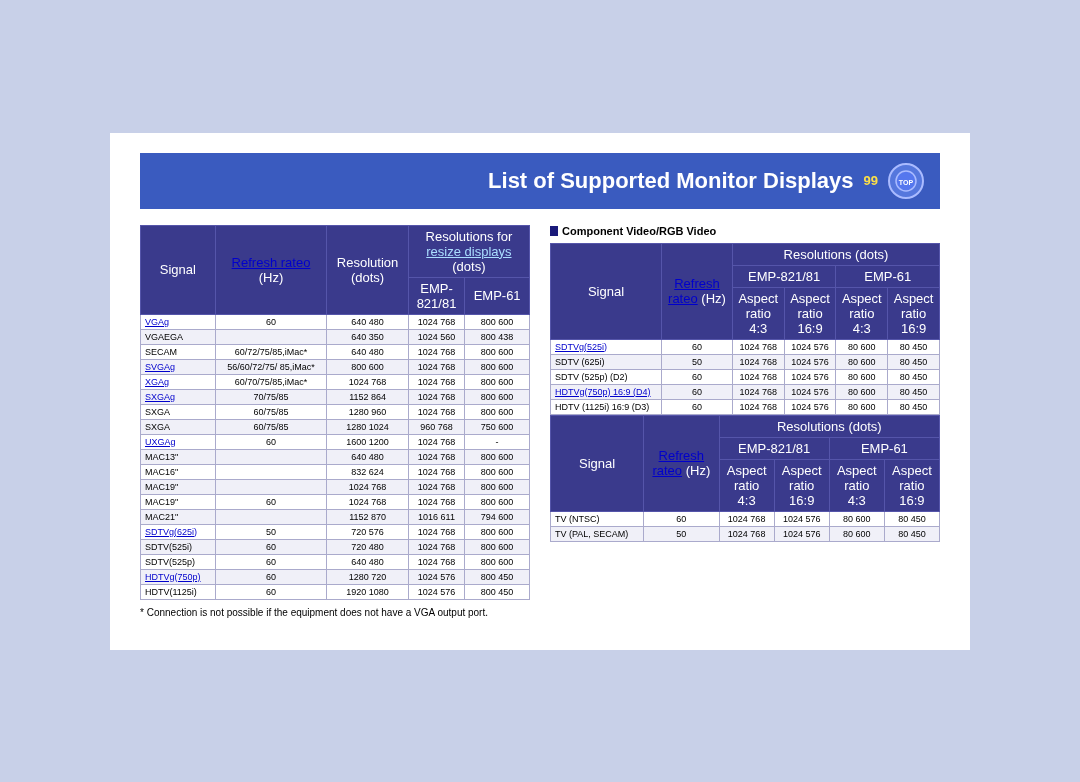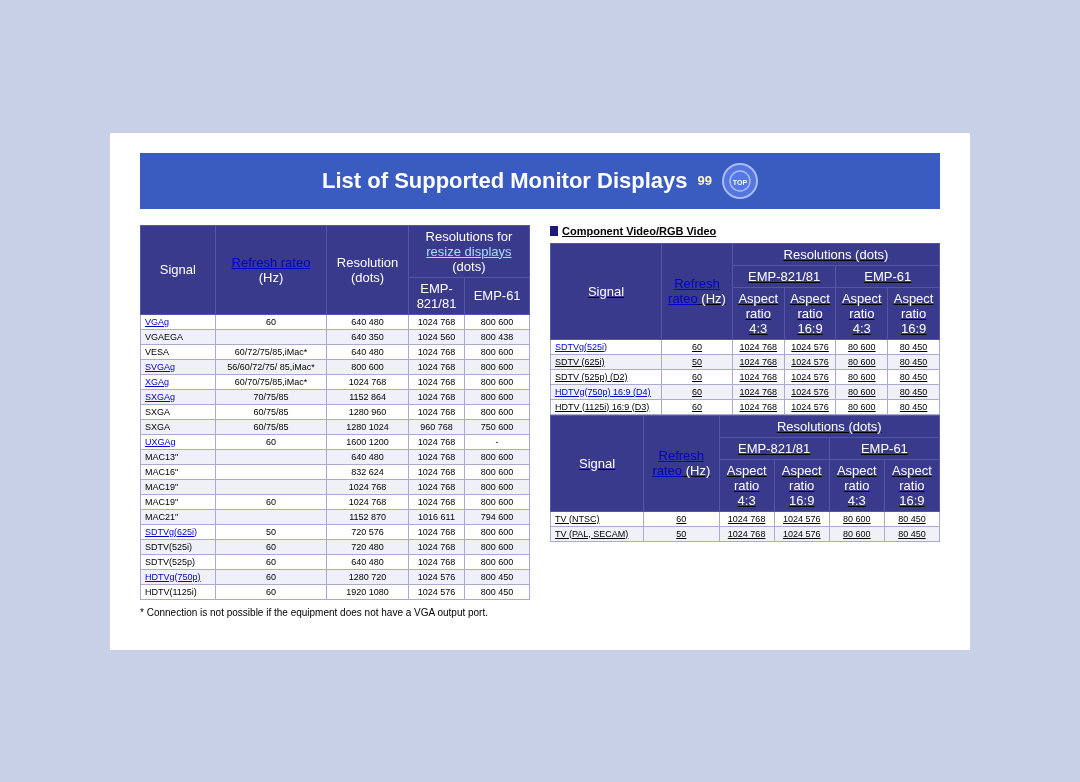--- a/index.html
+++ b/index.html
@@ -21,25 +21,25 @@
     }
     .page-header {
       background: #3a5bbf;
       color: white;
       font-size: 22px;
       font-weight: bold;
       padding: 10px 16px;
       margin-bottom: 16px;
       display: flex;
       align-items: center;
-      justify-content: center;
+      justify-content: flex-end;
     }
     .page-number {
       font-size: 13px;
-      color: #fef9c3;
+      color: #fde047;
       margin-left: 10px;
     }
     .top-icon {
       width: 36px;
       height: 36px;
       background: #5577dd;
       border-radius: 50%;
       display: flex;
       align-items: center;
       justify-content: center;
@@ -55,21 +55,20 @@
     }
     .content-area {
       display: flex;
       gap: 20px;
     }
     .left-section {
       flex: 1;
     }
     .right-section {
       flex: 1;
-      text-decoration: underline;
     }
     .section-title {
       font-size: 11px;
       font-weight: bold;
       margin-bottom: 6px;
       display: flex;
       align-items: center;
       gap: 4px;
     }
     .section-title::before {
@@ -171,21 +170,21 @@
               <td>800 600</td>
             </tr>
             <tr>
               <td class="signal-col">VGAEGA</td>
               <td></td>
               <td>640 350</td>
               <td>1024 560</td>
               <td>800 438</td>
             </tr>
             <tr>
-              <td class="signal-col">VESA</td>
+              <td class="signal-col">SECAM</td>
               <td>60/72/75/85,iMac*</td>
               <td>640 480</td>
               <td>1024 768</td>
               <td>800 600</td>
             </tr>
             <tr>
               <td class="signal-col"><a class="signal-link">SVGAg</a></td>
               <td>56/60/72/75/ 85,iMac*</td>
               <td>800 600</td>
               <td>1024 768</td>

